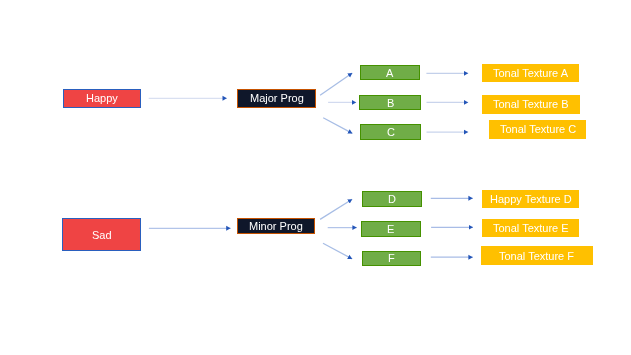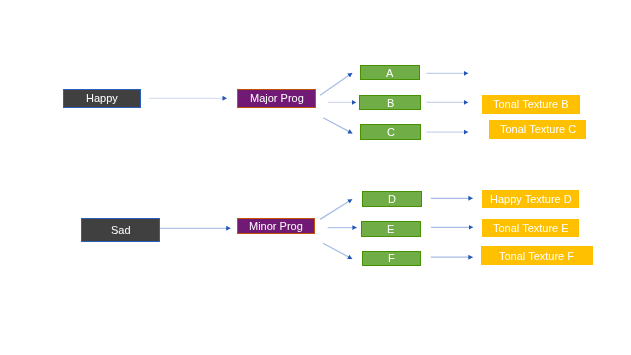--- a/index.html
+++ b/index.html
@@ -10,22 +10,22 @@
 
   #canvas{position:relative;width:631px;height:355px;background:#ffffff;}
 
   svg.edges{position:absolute;z-index:0;left:0;top:0;width:631px;height:355px;overflow:visible;}
 
   .node{position:absolute;z-index:1;box-sizing:border-box;display:flex;
         align-items:center;justify-content:center;color:#ffffff;
         white-space:nowrap;font-size:11px;}
   .node > span{will-change:transform;}
 
-  .n-mood      {background:#404040;border:1px solid #2A5FBE;}
-  .n-prog      {background:#701a75;border:1px solid #C65200;}
+  .n-mood      {background:#ef4444;border:1px solid #2A5FBE;}
+  .n-prog      {background:#0f172a;border:1px solid #C65200;}
   .n-chord     {background:#70AD47;border:1px solid #459100;}
   .n-texture   {background:#FFC000;border:0;}
 </style>
 </head>
 <body>
 
 <div id="canvas">
 
   <svg class="edges" viewBox="0 0 631 355">
     <defs>
@@ -65,30 +65,33 @@
     </div>
 
   <div class="node n-chord" style="left:359.3px;top:94.8px;width:62px;height:15.6px">
     <span>B</span>
     </div>
 
   <div class="node n-chord" style="left:360.2px;top:123.8px;width:61.2px;height:15.8px">
     <span>C</span>
     </div>
 
+  <div class="node n-texture" style="left:481.9px;top:63.8px;width:97.4px;height:18.5px">
+    <span>Tonal Texture A</span>
+    </div>
 
   <div class="node n-texture" style="left:481.9px;top:95.1px;width:98px;height:18.7px">
     <span>Tonal Texture B</span>
     </div>
 
   <div class="node n-texture" style="left:489px;top:120.1px;width:97.4px;height:18.5px">
     <span>Tonal Texture C</span>
     </div>
 
-  <div class="node n-mood" style="left:81px;top:218px;width:79px;height:24px">
+  <div class="node n-mood" style="left:62px;top:218px;width:79px;height:33px">
     <span>Sad</span>
     </div>
 
   <div class="node n-prog" style="left:237.3px;top:218px;width:78px;height:16px">
     <span>Minor Prog</span>
     </div>
 
   <div class="node n-chord" style="left:361.5px;top:191.4px;width:60px;height:15.6px">
     <span>D</span>
     </div>

